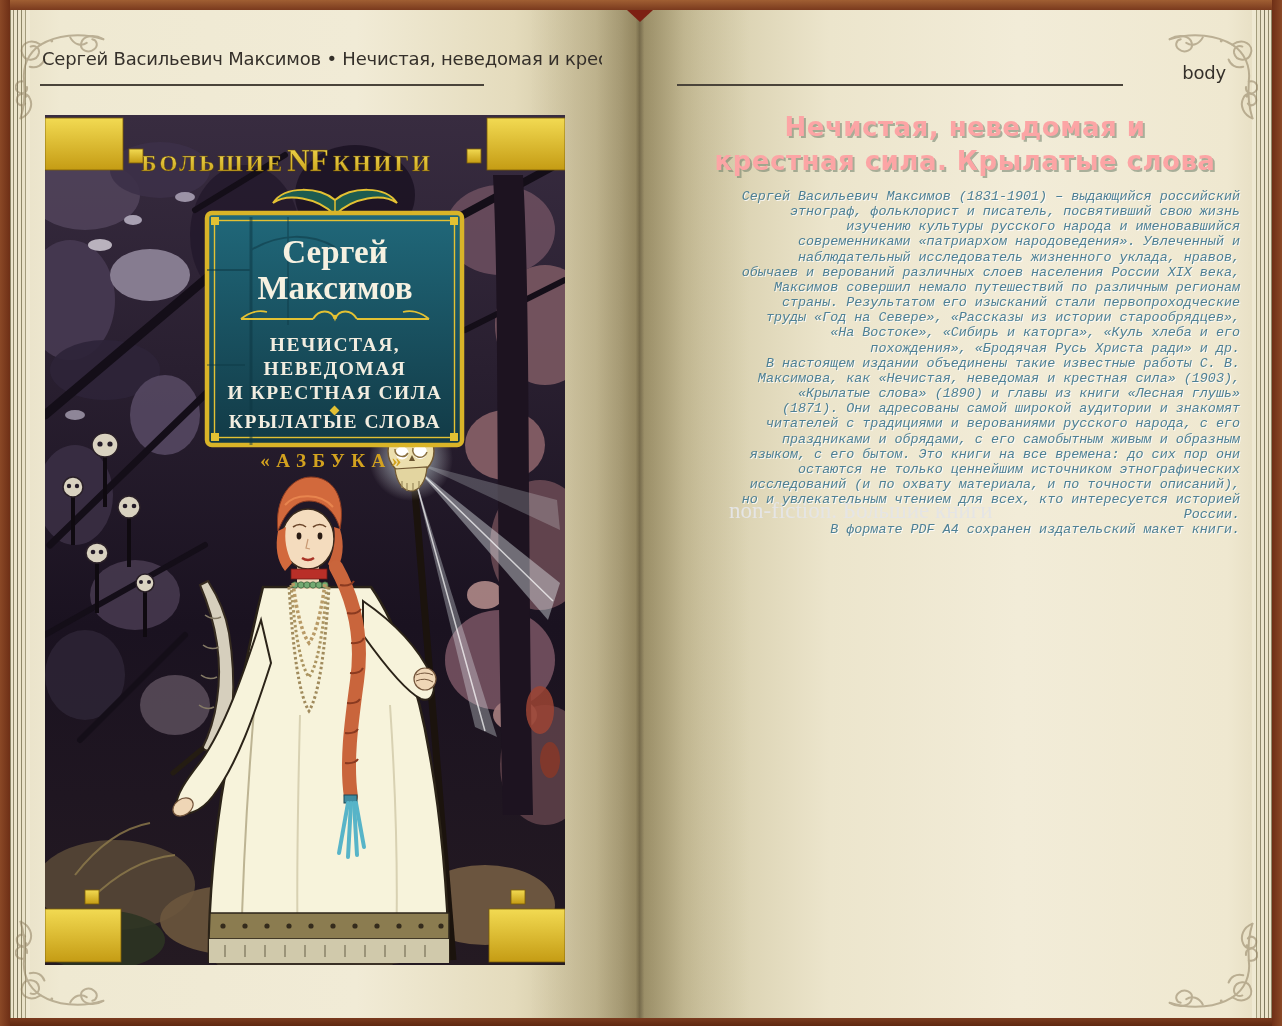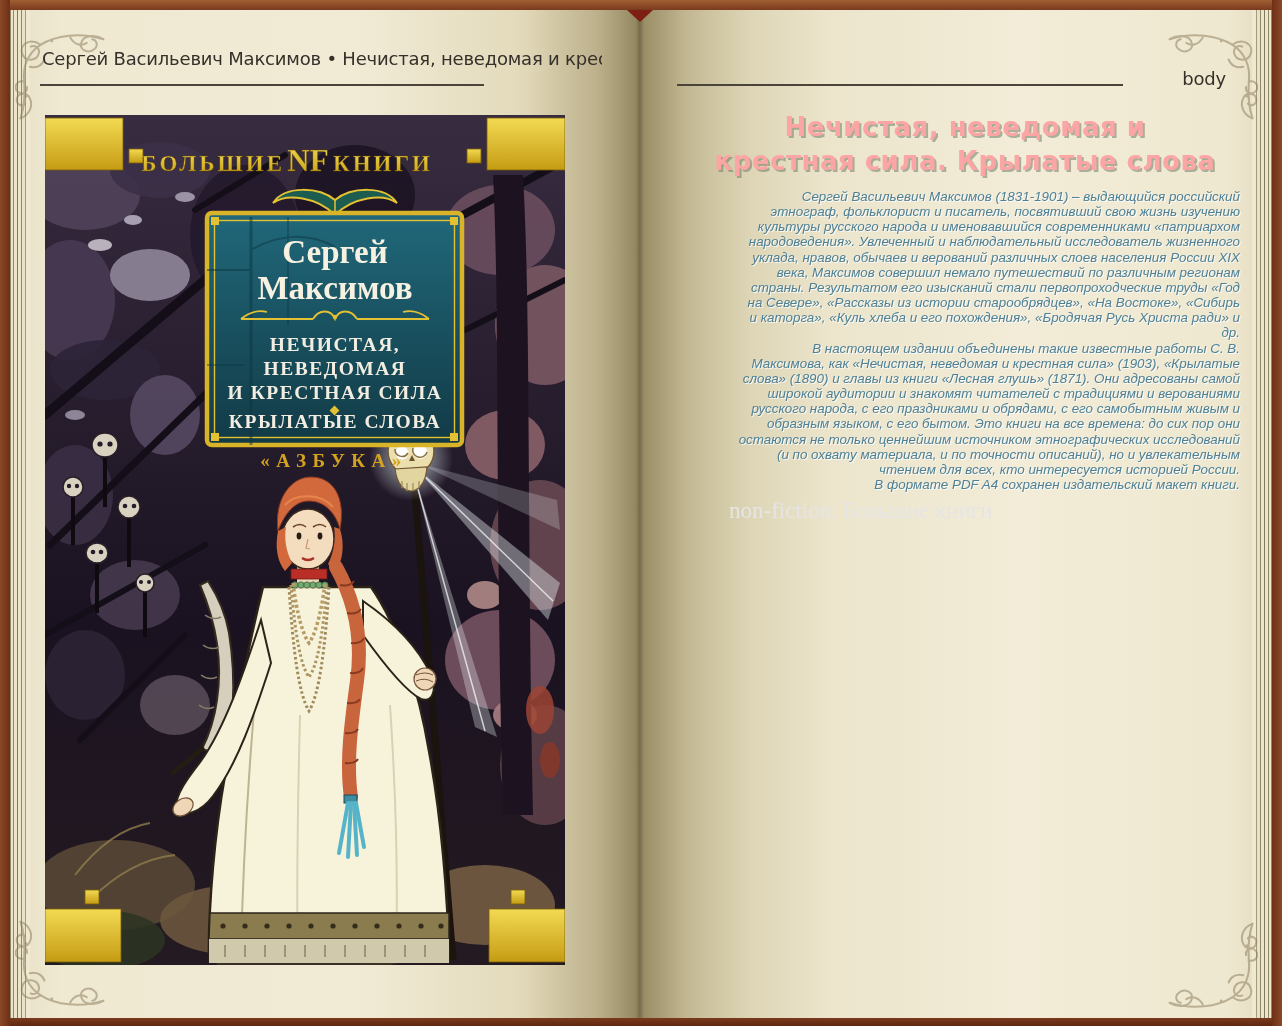--- a/index.html
+++ b/index.html
@@ -35,32 +35,32 @@
   
   .orn{position:absolute;width:92px;height:92px;opacity:.85;}
   .orn.tl{left:15px;top:30px;}
   .orn.tr{right:24px;top:30px;transform:scaleX(-1);}
   .orn.bl{left:15px;bottom:16px;transform:scaleY(-1);}
   .orn.br{right:24px;bottom:14px;transform:scale(-1,-1);}
   
   .hdr{position:absolute;color:#35302a;font-size:18px;letter-spacing:-.2px;
     font-family:"DejaVu Sans",sans-serif;white-space:nowrap;}
   .hdr-left{left:42px;top:48px;width:560px;overflow:hidden;}
-  .hdr-right{right:56px;top:68px;}
+  .hdr-right{right:56px;top:62px;}
   .rule{position:absolute;height:2px;background:#4a443a;top:84px;}
   .rule-left{left:40px;width:444px;}
   .rule-right{left:677px;width:446px;}
   
   .cover{position:absolute;left:45px;top:115px;width:520px;height:850px;}
   
   .rp-title{position:absolute;left:712px;top:110px;width:506px;text-align:center;
     font-family:"DejaVu Sans",sans-serif;font-weight:bold;font-size:26px;line-height:34px;
     letter-spacing:.5px;color:#fca5a5;text-shadow:2px 2px 0 rgba(110,125,105,.55);}
   .rp-annotation{position:absolute;left:737px;top:189px;width:503px;text-align:right;
-    font-family:Liberation Sans, sans-serif;font-style:italic;font-size:13.4px;line-height:15.15px;
+    font-family:Liberation Mono, monospace;font-style:italic;font-size:13.4px;line-height:15.15px;
     color:#4e8095;text-shadow:1px 1px 0 rgba(255,255,255,.85);}
   .rp-annotation p{margin:0;}
   .rp-imprint{position:absolute;left:729px;top:498px;font-family:"Liberation Serif",serif;
     font-size:23px;color:#e5e5e5;}
   svg text{user-select:none;}
 </style>
 </head>
 <body>
 
 <div id="root">

